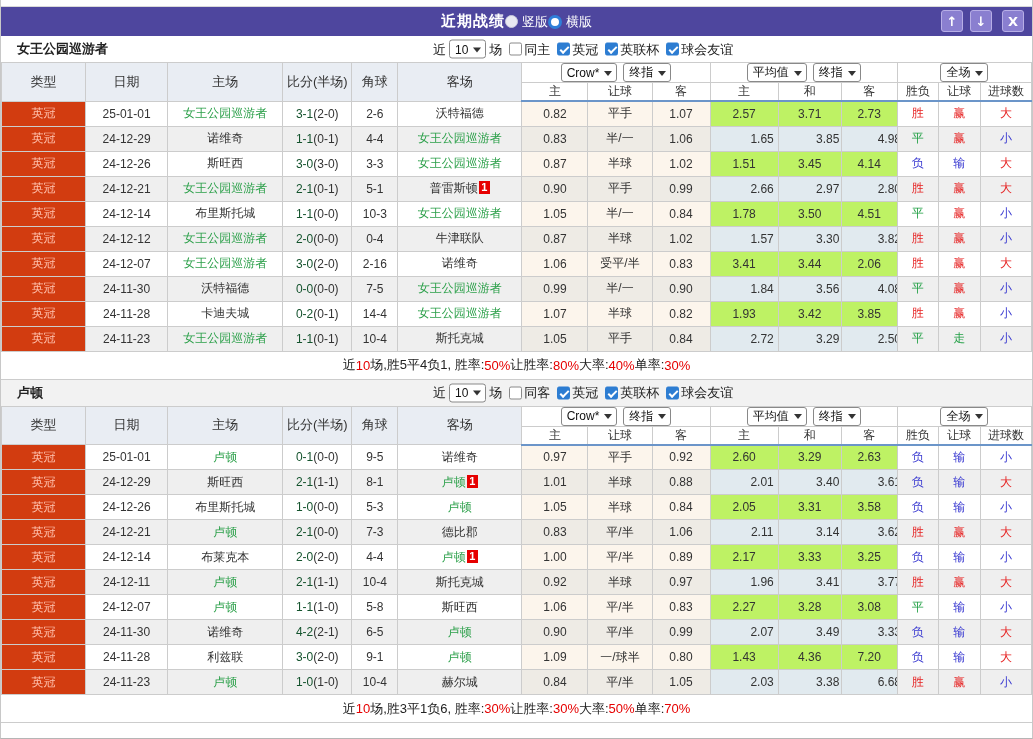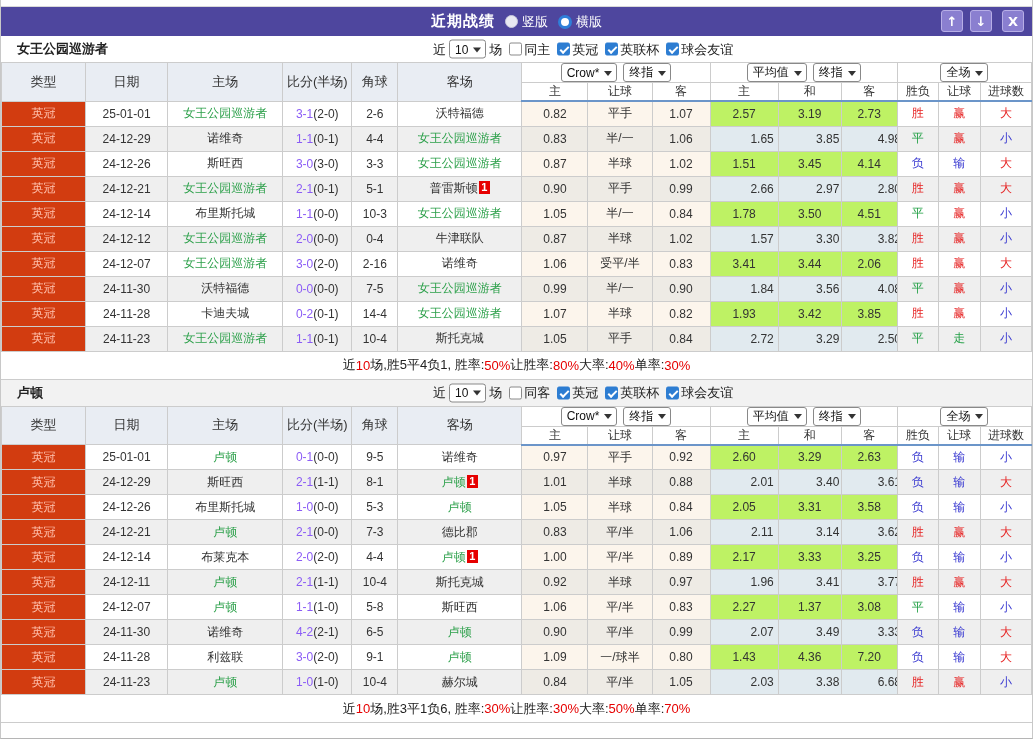--- a/index.html
+++ b/index.html
@@ -6,21 +6,21 @@
   body {
     font-family: "Liberation Sans", sans-serif;
     background: #fff;
     width: 1033px;
   }
   .app { width: 1033px; height: 739px; border-left: 1px solid #c8c8c8; border-right: 1px solid #c8c8c8; border-bottom: 1px solid #b5b5b5; overflow: hidden; background: #fff; }
   .topstrip { height: 7px; background: #fdfdfd; border-bottom: 1px solid #d8d8d8; }
 
   
   .titlebar { height: 29px; background: #4e469e; position: relative; display: flex; align-items: center; justify-content: center; color: #fff; }
-  .titlebar-center { display: flex; align-items: center; gap: 10px; }
+  .titlebar-center { display: flex; align-items: center; }
   .dialog-title { font-size: 15px; font-weight: bold; letter-spacing: 1px; }
   .radio-item { display: inline-flex; align-items: center; gap: 4px; font-size: 13px; cursor: pointer; }
   .radio-dot { width: 13px; height: 13px; border-radius: 50%; background: #e9e9f2; border: 1px solid #c9c9dd; display: inline-block; }
   .radio-ring { width: 14px; height: 14px; border-radius: 50%; background: #fff; border: 3px solid #2f7fd9; display: inline-block; }
   .titlebar-buttons { position: absolute; right: 8px; top: 3px; display: flex; gap: 7px; }
   .tb-btn { width: 22px; height: 22px; background: #8a7fd0; border: 1px solid #b7aee6; border-radius: 3px; color: #fff; font-size: 13px; font-weight: bold; display: flex; align-items: center; justify-content: center; cursor: pointer; font-family: "DejaVu Sans", sans-serif; }
   .tb-btn.close { margin-left: 3px; }
 
   
   .section-bar { height: 26px; position: relative; display: flex; align-items: center; background: #fff; font-size: 13px; color: #222; }
@@ -43,21 +43,21 @@
   .ddwrap { display: flex; align-items: center; justify-content: center; gap: 6px; }
   .grid tbody td { height: 25px; }
   tr.odd { background: #fff; }
   tr.even { background: #efefef; }
   td.c-odds { background: #fcf5ec; }
   tr.even td.c-odds { background: #eeebe5; }
   td.c-avg { background: #bef264; }
   tr.even td.c-avg { background: #e1eaef; padding-left: 36px; }
   td.c-lg { background: #d23c10; color: #ffc3b0; font-size: 12px; }
   .team-hl { color: #2ca04a; }
-  .ft { color: #8b5cf6; }
+  .ft { color: #14532d; }
   .ht { color: #333; }
   .card-badge { display: inline-block; width: 11px; height: 13px; line-height: 13px; background: #e60000; color: #fff; font-size: 11px; font-weight: bold; margin-left: 1px; vertical-align: 1px; }
 
   
   .summary { height: 28px; display: flex; align-items: center; justify-content: center; font-size: 13px; color: #222; background: #fff; border-bottom: 1px solid #ccc; }
   .summary .red { color: #e60000; }
 </style>
 </head>
 <body>
 
@@ -193,21 +193,21 @@
           <td class="c-lg">英冠</td>
           <td>25-01-01</td>
           <td><span class="team-hl">女王公园巡游者</span></td>
           <td><span class="ft">3-1</span><span class="ht">(2-0)</span></td>
           <td>2-6</td>
           <td><span>沃特福德</span></td>
           <td class="c-odds">0.82</td>
           <td class="c-odds">平手</td>
           <td class="c-odds">1.07</td>
           <td class="c-avg">2.57</td>
-          <td class="c-avg">3.19</td>
+          <td class="c-avg">3.71</td>
           <td class="c-avg">2.73</td>
           <td style="color: rgb(230, 34, 34);">胜</td>
           <td style="color: rgb(230, 34, 34);">赢</td>
           <td style="color: rgb(230, 34, 34);">大</td>
         </tr>
         <tr class="even">
           <td class="c-lg">英冠</td>
           <td>24-12-29</td>
           <td><span>诺维奇</span></td>
           <td><span class="ft">1-1</span><span class="ht">(0-1)</span></td>
@@ -580,21 +580,21 @@
           <td class="c-lg">英冠</td>
           <td>24-12-07</td>
           <td><span class="team-hl">卢顿</span></td>
           <td><span class="ft">1-1</span><span class="ht">(1-0)</span></td>
           <td>5-8</td>
           <td><span>斯旺西</span></td>
           <td class="c-odds">1.06</td>
           <td class="c-odds">平/半</td>
           <td class="c-odds">0.83</td>
           <td class="c-avg">2.27</td>
-          <td class="c-avg">1.37</td>
+          <td class="c-avg">3.28</td>
           <td class="c-avg">3.08</td>
           <td style="color: rgb(35, 160, 70);">平</td>
           <td style="color: rgb(58, 58, 209);">输</td>
           <td style="color: rgb(58, 58, 209);">小</td>
         </tr>
         <tr class="even">
           <td class="c-lg">英冠</td>
           <td>24-11-30</td>
           <td><span>诺维奇</span></td>
           <td><span class="ft">4-2</span><span class="ht">(2-1)</span></td>

